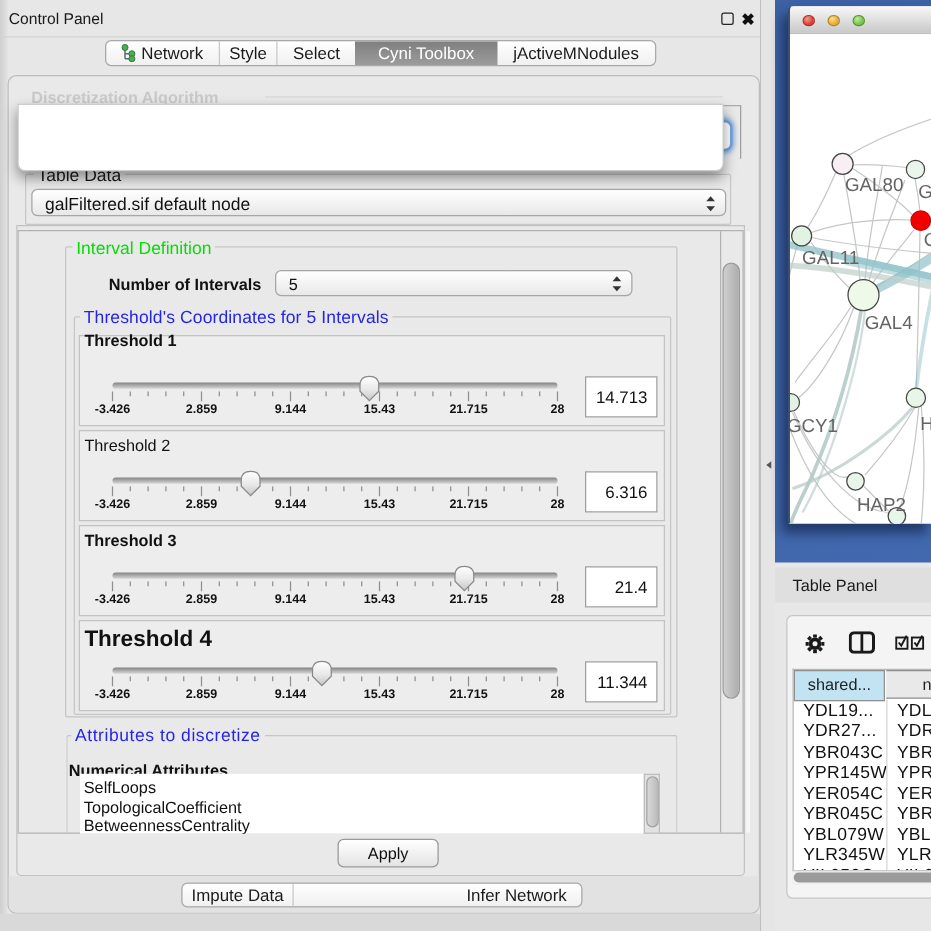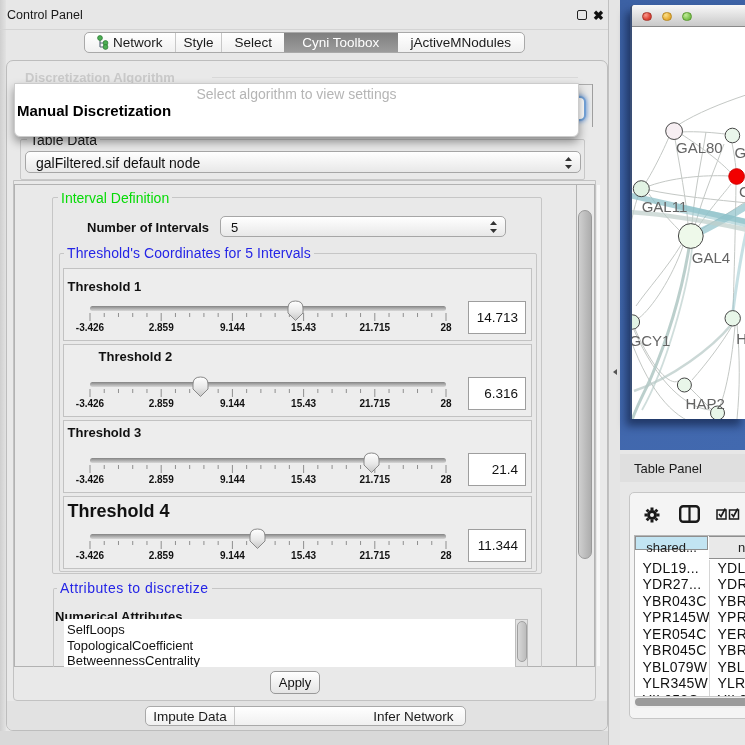--- a/index.html
+++ b/index.html
@@ -71,21 +71,21 @@
     <path d="M1,5 L4.5,1 L8,5 Z" fill="#333"></path>
       <path d="M1,9 L4.5,13 L8,9 Z" fill="#333"></path>
   </svg>
 </div>
 
 <div class="abs" style="left:59px;top:253px;width:478px;height:319px;border:1px solid #C6C6C6;border-radius:2px;"></div>
 <div class="grpTitle" style="left:64px;top:245px;font-size:14px;letter-spacing:0.1px;color:#2525E6;">Threshold's Coordinates for 5 Intervals</div>
 
 <div id="rows">
     <div class="abs" style="left:63px;top:267.5px;width:469px;height:73.5px;border:1px solid #C2C2C2;background:#EDEDED;"></div>
-    <div class="abs" style="left:67.5px;top:279px;font-size:13px;font-weight:bold;color:#111;">Threshold 1</div>
+    <div class="abs" style="left:67.5px;top:265px;font-size:13px;font-weight:bold;color:#111;">Threshold 1</div>
     <div class="abs" style="left:90px;top:305.5px;width:356px;height:5px;border-radius:2.5px;background:linear-gradient(#838383,#D8D8D8);"></div>
     <svg class="abs" style="left:88px;top:312.5px;" width="362" height="9" viewBox="0 0 362 9">
       <line x1="2" y1="0" x2="2" y2="8" stroke="#8F8F8F" stroke-width="1"></line>
       <line x1="16.240000000000002" y1="0" x2="16.240000000000002" y2="4" stroke="#8F8F8F" stroke-width="1"></line>
       <line x1="30.48" y1="0" x2="30.48" y2="4" stroke="#8F8F8F" stroke-width="1"></line>
       <line x1="44.72" y1="0" x2="44.72" y2="4" stroke="#8F8F8F" stroke-width="1"></line>
       <line x1="58.96" y1="0" x2="58.96" y2="4" stroke="#8F8F8F" stroke-width="1"></line>
       <line x1="73.2" y1="0" x2="73.2" y2="8" stroke="#8F8F8F" stroke-width="1"></line>
       <line x1="87.44" y1="0" x2="87.44" y2="4" stroke="#8F8F8F" stroke-width="1"></line>
       <line x1="101.68" y1="0" x2="101.68" y2="4" stroke="#8F8F8F" stroke-width="1"></line>
@@ -119,21 +119,21 @@
       <defs>
         <linearGradient id="g0" x1="0" y1="0" x2="0" y2="1">
           <stop offset="0" stop-color="#FFFFFF"></stop>
           <stop offset="0.55" stop-color="#E8E8E8"></stop>
           <stop offset="1" stop-color="#C6C6C6"></stop>
         </linearGradient>
       </defs>
     </svg>
     <div class="abs" style="left:468px;top:300.5px;width:58px;height:33px;background:#FFF;border:1px solid #9E9E9E;font-size:13.5px;color:#111;text-align:right;line-height:31px;padding-right:7px;">14.713</div>
     <div class="abs" style="left:63px;top:343.5px;width:469px;height:73.5px;border:1px solid #C2C2C2;background:#EDEDED;"></div>
-    <div class="abs" style="left:67.5px;top:349px;font-size:13px;font-weight:bold;color:#111;margin-left:31px;">Threshold 2</div>
+    <div class="abs" style="left:67.5px;top:349px;font-size:13px;font-weight:normal;color:#111;">Threshold 2</div>
     <div class="abs" style="left:90px;top:381.5px;width:356px;height:5px;border-radius:2.5px;background:linear-gradient(#838383,#D8D8D8);"></div>
     <svg class="abs" style="left:88px;top:388.5px;" width="362" height="9" viewBox="0 0 362 9">
       <line x1="2" y1="0" x2="2" y2="8" stroke="#8F8F8F" stroke-width="1"></line>
       <line x1="16.240000000000002" y1="0" x2="16.240000000000002" y2="4" stroke="#8F8F8F" stroke-width="1"></line>
       <line x1="30.48" y1="0" x2="30.48" y2="4" stroke="#8F8F8F" stroke-width="1"></line>
       <line x1="44.72" y1="0" x2="44.72" y2="4" stroke="#8F8F8F" stroke-width="1"></line>
       <line x1="58.96" y1="0" x2="58.96" y2="4" stroke="#8F8F8F" stroke-width="1"></line>
       <line x1="73.2" y1="0" x2="73.2" y2="8" stroke="#8F8F8F" stroke-width="1"></line>
       <line x1="87.44" y1="0" x2="87.44" y2="4" stroke="#8F8F8F" stroke-width="1"></line>
       <line x1="101.68" y1="0" x2="101.68" y2="4" stroke="#8F8F8F" stroke-width="1"></line>
@@ -273,21 +273,21 @@
 
 <div class="abs" style="left:53px;top:588px;width:489px;height:79px;border:1px solid #C6C6C6;border-top-left-radius:2px;border-top-right-radius:2px;border-bottom:none;"></div>
 <div class="grpTitle" style="left:57px;top:580px;font-size:14px;letter-spacing:0.45px;color:#2525E6;">Attributes to discretize</div>
 <div class="abs" style="left:55px;top:609px;font-size:13px;font-weight:bold;color:#111;">Numerical Attributes</div>
 <div class="abs" style="left:64px;top:619px;width:451px;height:48px;background:#FFF;font-size:13px;color:#111;overflow:hidden;">
   <div style="padding:3px 0 0 3px;line-height:15.7px;">SelfLoops<br>TopologicalCoefficient<br>BetweennessCentrality</div>
 </div>
 <div class="abs" style="left:515px;top:619px;width:13px;height:48px;background:#E2E2E2;border:1px solid #BEBEBE;"></div>
 <div class="abs" style="left:516.5px;top:621px;width:10px;height:41px;background:linear-gradient(90deg,#D8D8D8,#BCBCBC);border:1px solid #A0A0A0;border-radius:5px;"></div>
 
-<div class="abs" style="left:270px;top:671px;width:50px;height:23px;border:1px solid #999;border-radius:5px;background:linear-gradient(#FFFFFF,#E4E4E4);display:flex;align-items:center;justify-content:center;font-size:13px;color:#111;text-align:right;">Apply</div>
+<div class="abs" style="left:270px;top:671px;width:81px;height:23px;border:1px solid #999;border-radius:5px;background:linear-gradient(#FFFFFF,#E4E4E4);display:flex;align-items:center;justify-content:center;font-size:13px;color:#111;text-align:right;">Apply</div>
 
 <div class="abs" style="left:145px;top:706px;width:321px;height:20px;border:1px solid #A9A9A9;border-radius:5px;background:linear-gradient(#FFFFFF,#F0F0F0);display:flex;overflow:hidden;font-size:13.5px;color:#1A1A1A;">
   <div style="width:93px;display:flex;align-items:center;justify-content:center;border-right:1px solid #C8C8C8;">Impute Data</div>
   <div style="width:132px;display:flex;align-items:center;justify-content:center;background:linear-gradient(#7F7F7F,#9C9C9C);color:#FFF;margin-top:44px;">Discretize Data</div>
   <div style="width:108px;display:flex;align-items:center;justify-content:center;">Infer Network</div>
 </div>
 <div class="abs" style="left:0;top:731px;width:618px;height:14px;background:#D9D9D9;"></div>
 
 <div class="abs" style="left:608px;top:0;width:1px;height:745px;background:#C0C0C0;"></div>
 <div class="abs" style="left:609px;top:0;width:11px;height:745px;background:#E5E5E5;"></div>
@@ -381,21 +381,21 @@
     <line x1="10.5" y1="1" x2="10.5" y2="17" stroke="#1A1A1A" stroke-width="2.2"></line>
   </svg>
   <svg style="position:absolute;left:86px;top:14px;" width="25" height="13" viewBox="0 0 25 13">
     <rect x="1" y="3" width="9" height="9" fill="none" stroke="#1A1A1A" stroke-width="1.5"></rect>
     <path d="M3,7 L5,9.5 L9.3,1.5" fill="none" stroke="#1A1A1A" stroke-width="1.6"></path>
     <rect x="13.5" y="3" width="9" height="9" fill="none" stroke="#1A1A1A" stroke-width="1.5"></rect>
     <path d="M15.5,7 L17.5,9.5 L21.8,1.5" fill="none" stroke="#1A1A1A" stroke-width="1.6"></path>
   </svg>
 
   <div style="position:absolute;left:4px;top:42px;width:117px;height:162px;background:#FFF;border:1px solid #B6B6B6;border-right:none;">
-    <div style="position:absolute;left:0;top:0;width:73px;height:14px;background:#C2E4F2;border:1px solid #8F8F8F;text-align:center;font-size:13px;color:#222;line-height:21px;">shared...</div>
+    <div style="position:absolute;left:0;top:0;width:73px;height:25px;background:#C2E4F2;border:1px solid #8F8F8F;text-align:center;font-size:13px;color:#222;line-height:21px;">shared...</div>
     <div style="position:absolute;left:74px;top:0;width:60px;height:23px;background:#E9E9E9;border-top:1px solid #8F8F8F;border-bottom:1px solid #8F8F8F;font-size:13px;color:#222;line-height:21px;padding-left:29px;">na</div>
     <div id="tbl" style="position:absolute;left:0;top:23.5px;font-size:14px;letter-spacing:0.25px;color:#111;line-height:16.55px;">
         <div style="position:relative;width:134px;height:16.55px;">
           <span style="position:absolute;left:7.5px;">YDL19...</span>
           <span style="position:absolute;left:82.5px;">YDL19</span>
         </div>
         <div style="position:relative;width:134px;height:16.55px;">
           <span style="position:absolute;left:7.5px;">YDR27...</span>
           <span style="position:absolute;left:82.5px;">YDR27</span>
         </div>
@@ -429,15 +429,13 @@
         </div>
       </div>
     <div style="position:absolute;left:73.5px;top:23.5px;width:1px;height:139px;background:#D5D5D5;"></div>
   </div>
 
   <div style="position:absolute;left:4px;top:203px;width:117px;height:12px;background:#F0F0F0;border-top:1px solid #C9C9C9;"></div>
   <div style="position:absolute;left:5px;top:205px;width:116px;height:8px;background:#9B9B9B;border-radius:4px;"></div>
 </div>
 
 <div class="abs" style="left:14px;top:83px;width:565px;height:54px;background:#FFF;border:1px solid #CCC;border-radius:0 0 6px 6px;box-shadow:0 5px 10px rgba(0,0,0,.4);z-index:10;">
-  <div style="position:absolute;left:0;top:2px;width:100%;text-align:center;font-size:14px;color:#B5B5B5;">Select algorithm to view settings</div>
-  <div style="position:absolute;left:2px;top:18px;font-size:15px;font-weight:bold;color:#000;">Manual Discretization</div>
 </div>
 
 </body></html>

